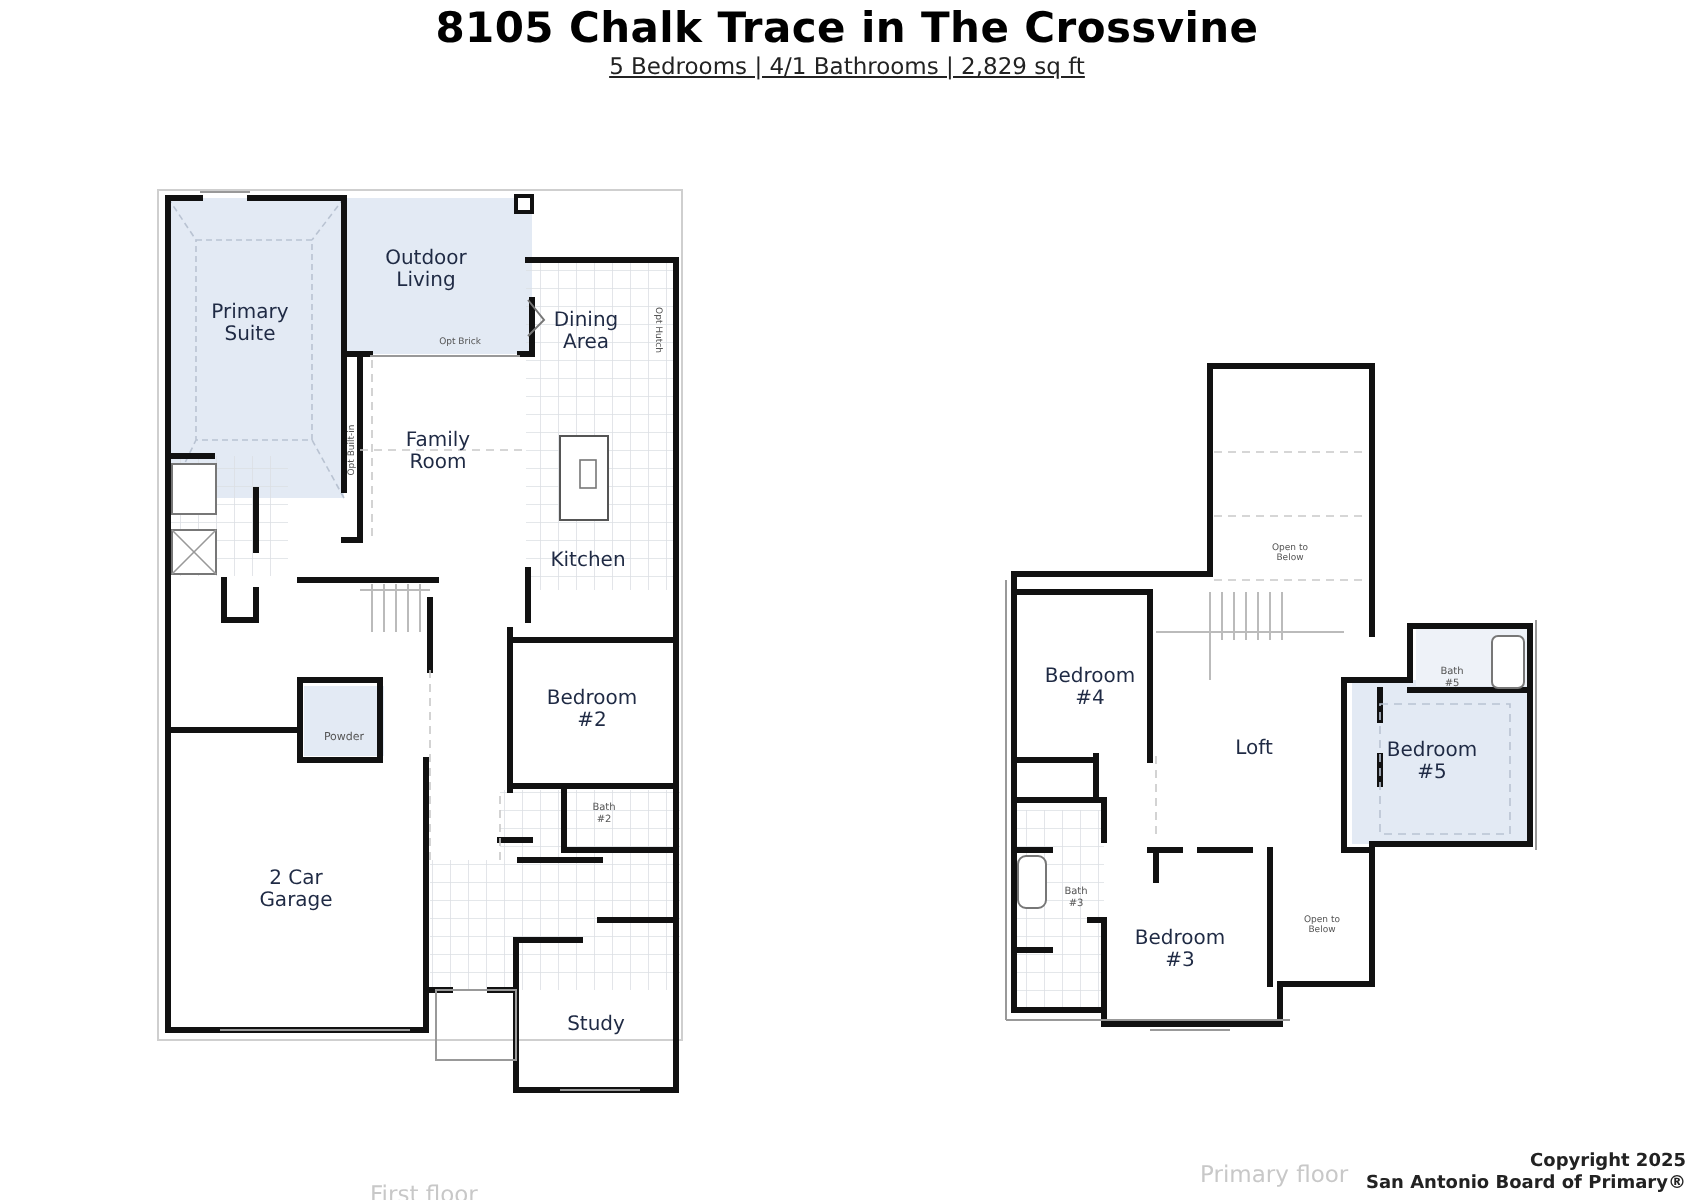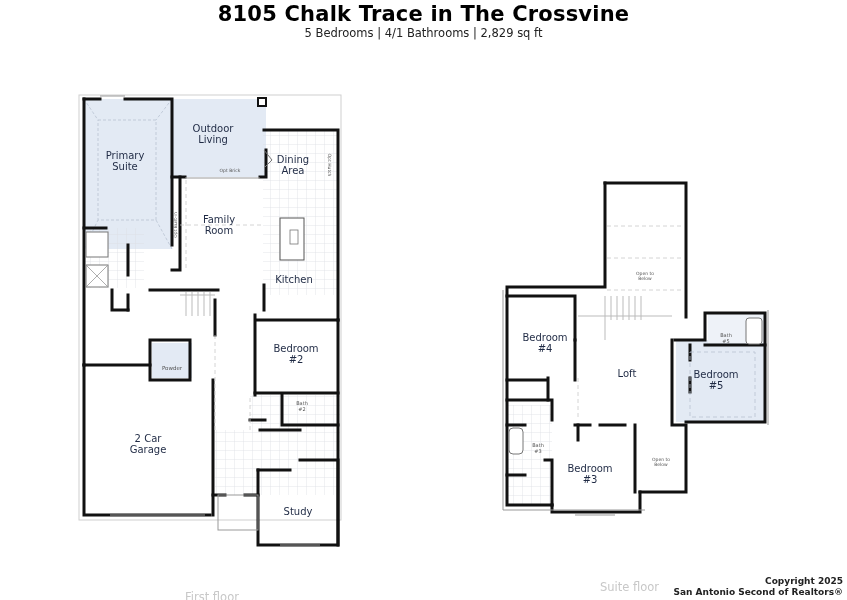--- a/index.html
+++ b/index.html
@@ -1,18 +1,18 @@
 <!DOCTYPE html>
 <html><head>
 <meta charset="utf-8">
 <style>
   html, body { margin:0; padding:0; background:#ffffff; }
   body { width:847px; height:600px; position:relative; overflow:hidden; font-family:"DejaVu Sans", sans-serif; }
   .title { position:absolute; top:0; left:0; width:847px; text-align:center; font-weight:bold; font-size:21px; color:#000000; letter-spacing:0.2px; line-height:28px; }
-  .subtitle { position:absolute; top:25px; left:0; width:847px; text-align:center; font-size:11.5px; color:#222; line-height:16px; }
+  .subtitle { position:absolute; top:25px; left:0; width:847px; text-align:center; font-size:11.5px; color:#222; line-height:16px;text-decoration:underline; }
   svg { position:absolute; left:0; top:0; }
   .floor-label { position:absolute; font-size:11.5px; color:#c8c8c8; }
   .copyright { position:absolute; right:4px; bottom:2px; text-align:right; font-size:9px; font-weight:bold; color:#222; line-height:11px;margin-left:16px; }
   .room-text { font-family:"DejaVu Sans", sans-serif; fill:#1f2a44; text-anchor:middle; }
   .small-text { font-family:"DejaVu Sans", sans-serif; fill:#555; text-anchor:middle; }
 </style>
 </head>
 <body>
 
 <div class="title">8105 Chalk Trace in The Crossvine</div>
@@ -201,18 +201,18 @@
     <text class="room-text" x="627" y="377" font-size="10">Loft</text>
     <text class="room-text" x="716" y="378" font-size="10"><tspan x="716">Bedroom</tspan><tspan x="716" dy="11">#5</tspan></text>
     <text class="small-text" x="726" y="337" font-size="5"><tspan x="726">Bath</tspan><tspan x="726" dy="6">#5</tspan></text>
     <text class="small-text" x="538" y="447" font-size="5"><tspan x="538">Bath</tspan><tspan x="538" dy="6">#3</tspan></text>
     <text class="room-text" x="590" y="472" font-size="10"><tspan x="590">Bedroom</tspan><tspan x="590" dy="11">#3</tspan></text>
     <text class="small-text" x="661" y="461" font-size="4.5"><tspan x="661">Open to</tspan><tspan x="661" dy="5">Below</tspan></text>
   </g>
 </svg>
 
 <div class="floor-label" style="left:185px; top:590px;">First floor</div>
-<div class="floor-label" style="left:600px; top:580px;">Suite floor</div>
+<div class="floor-label" style="left:600px; top:580px;">Primary floor</div>
 
 <div class="copyright">
   <div>Copyright 2025</div>
-  <div>San Antonio Second of Realtors®</div>
+  <div>San Antonio Board of Primary®</div>
 </div>
 
 </body></html>

